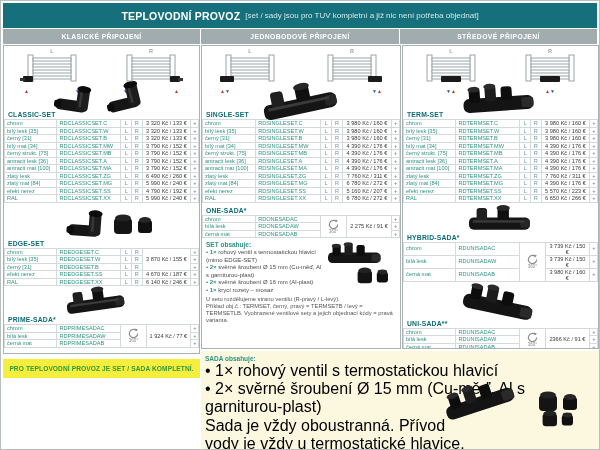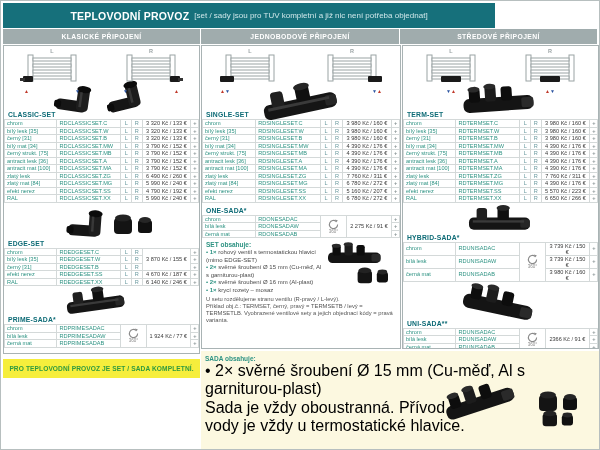--- a/index.html
+++ b/index.html
@@ -1,20 +1,20 @@
 <!DOCTYPE html>
 <html><head>
 <meta charset="utf-8">
 <style>
   * { margin:0; padding:0; box-sizing:border-box; }
   html,body { width:600px; height:450px; background:#fff; font-family:"Liberation Sans", sans-serif; }
   .page { position:relative; width:600px; height:450px; background:#fff; border:1px solid #b7bfbf; overflow:hidden; }
 
   
-  .hdr { position:absolute; left:2px; top:2px; width:492px; height:25px; background:#16707b;
+  .hdr { position:absolute; left:2px; top:2px; width:594px; height:25px; background:#16707b;
          display:flex; align-items:center; justify-content:center; gap:5px; }
   .hdr .t1 { color:#fff; font-weight:bold; font-size:10.5px; letter-spacing:.2px; }
   .hdr .t2 { color:#cfe7ea; font-size:8px; }
   .colheads { position:absolute; left:2px; top:28px; width:594px; height:15px; display:grid;
               grid-template-columns:197px 198px 197px; gap:1px; }
   .colheads .ch { background:#a0acad; color:#fff; font-weight:bold; font-size:6.8px; letter-spacing:.4px;
                   display:flex; align-items:center; justify-content:center; }
 
   
   .colbox { position:absolute; top:44px; border:1px solid #a9b3b4; background:#fff; overflow:hidden; }
@@ -743,20 +743,21 @@
     </table>
   </div>
 
   <div class="banner">
     <span>PRO TEPLOVODNÍ PROVOZ JE SET / SADA KOMPLETNÍ.</span>
   </div>
 
   <div class="sadablock">
     <div class="ttl" style="color:#2e9383;font-weight:bold;font-size:6.5px">SADA obsahuje:</div>
     <div>
+        <div class="bullet"><span class="bn">• 1× </span>rohový ventil s termostatickou hlavicí</div>
         <div class="bullet"><span class="bn">• 2× </span>svěrné šroubení Ø 15 mm (Cu-měď, Al s garniturou-plast)</div>
       </div>
     <div style="margin-top:1px;width:70%">
         <div class="note">Sada je vždy oboustranná. Přívod vody je vždy u termostatické hlavice.</div>
       </div>
     <span class="sadaimgs">
       <svg width="150" height="70" viewBox="0 0 150 70">
           <use href="#v-manifold" transform="translate(6,14) rotate(-18 35 14)"></use>
           <use href="#v-pair" transform="translate(100,18)"></use>
           <use href="#v-pair" transform="translate(104,38) scale(.8)"></use>

